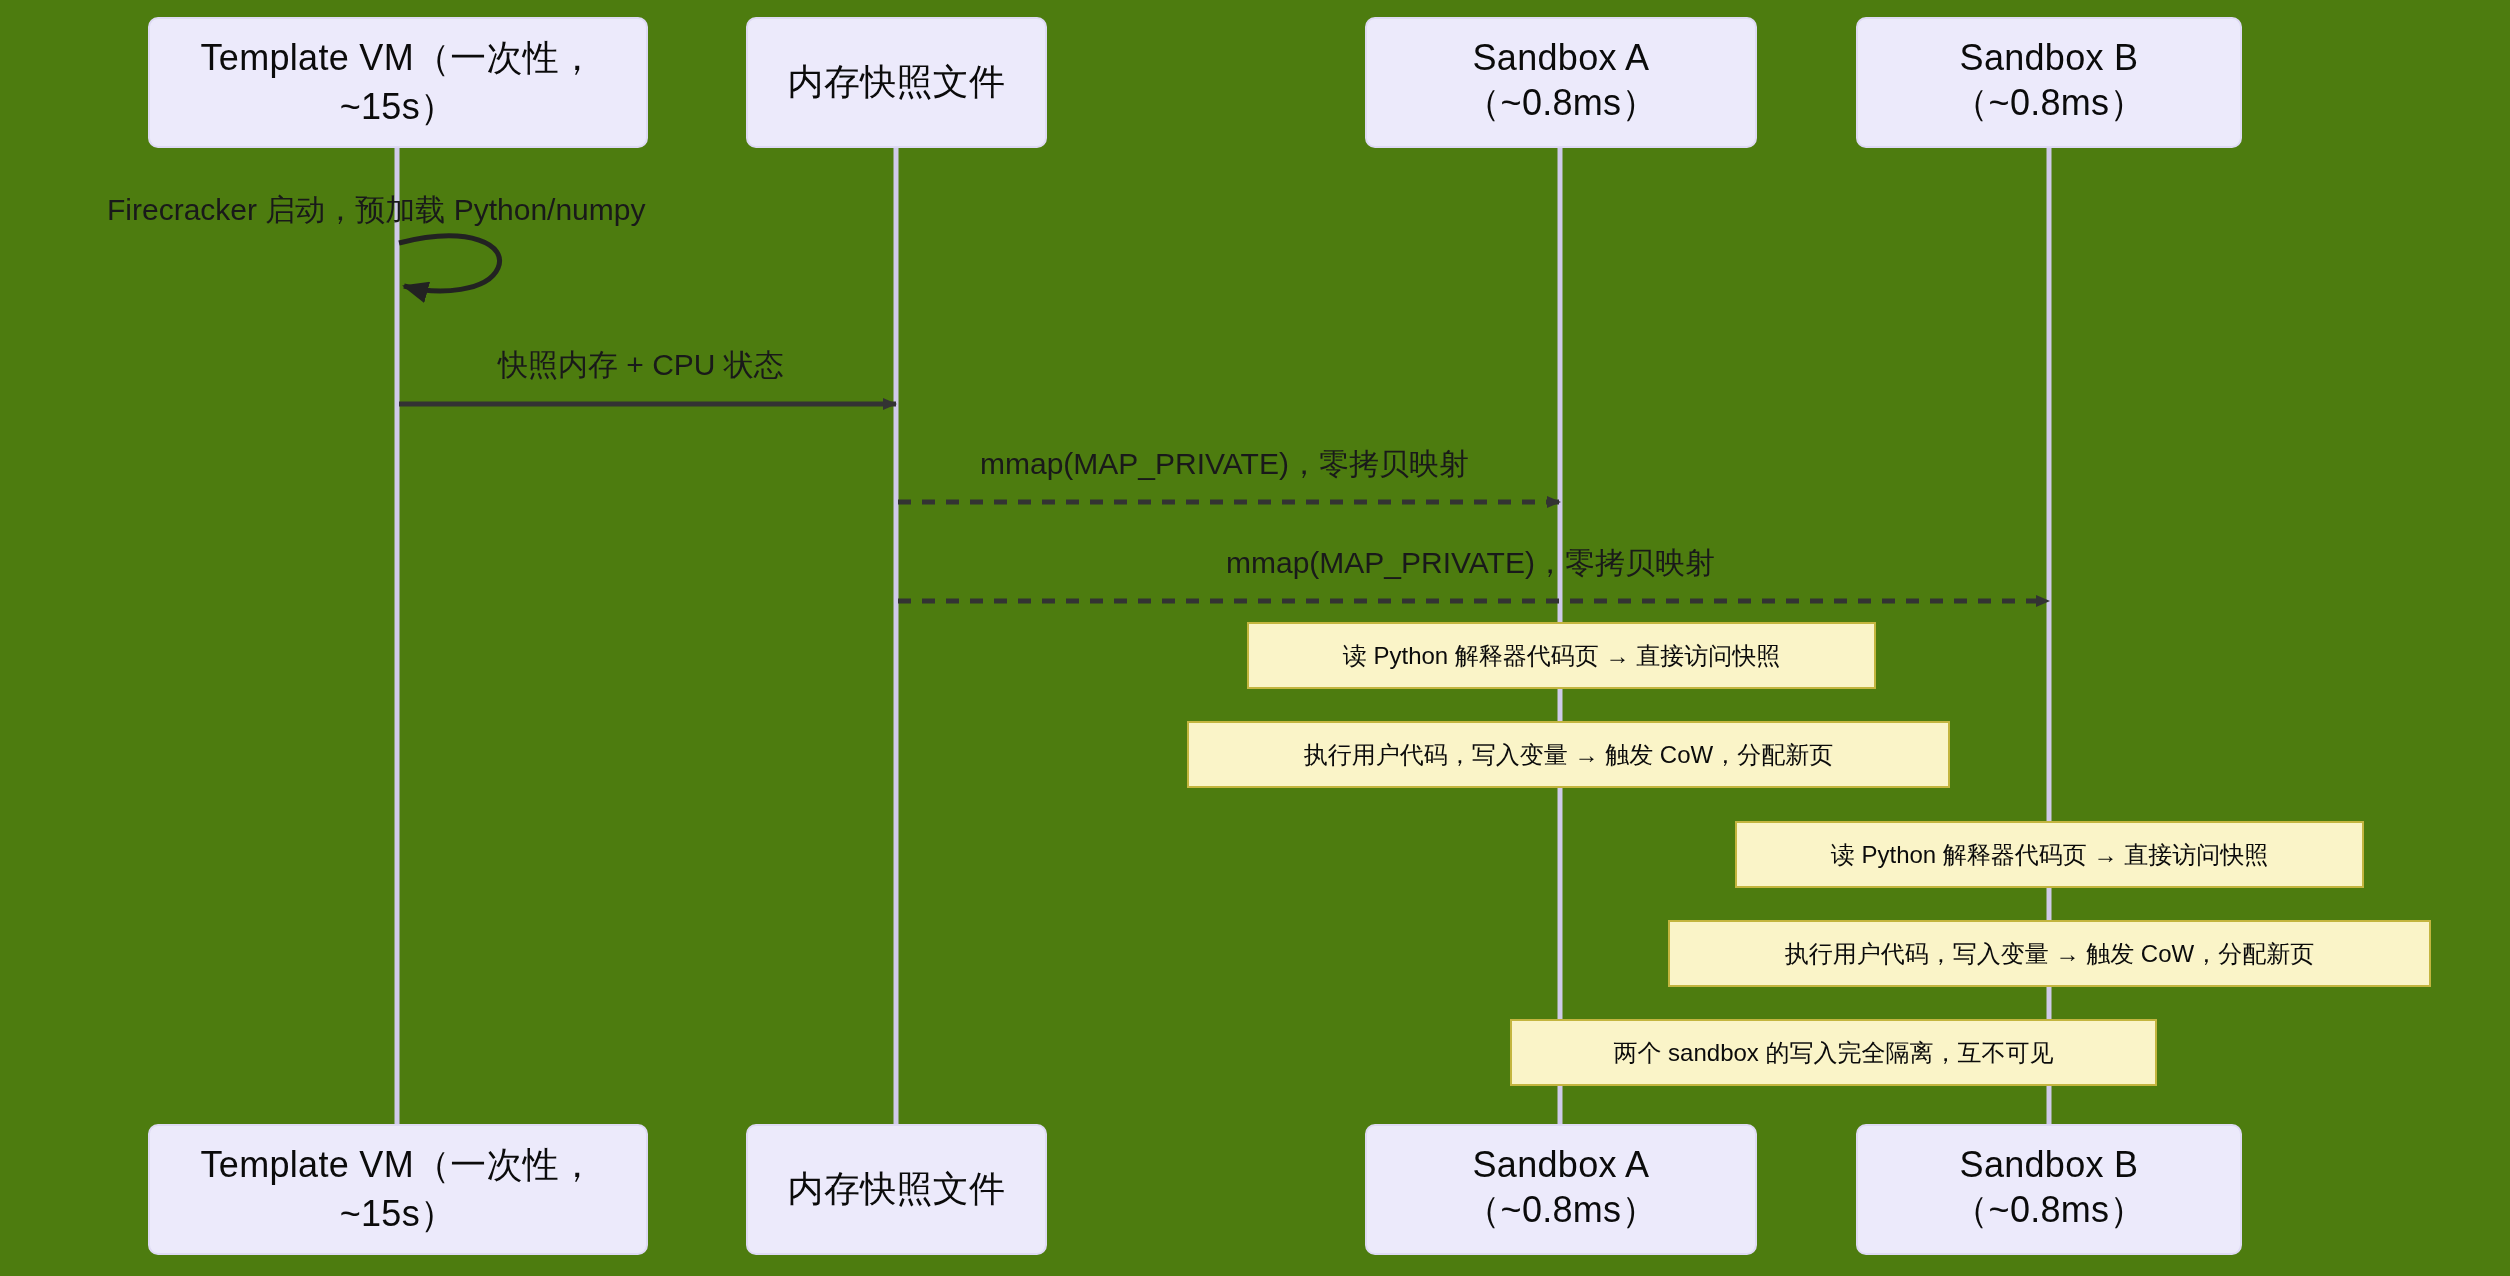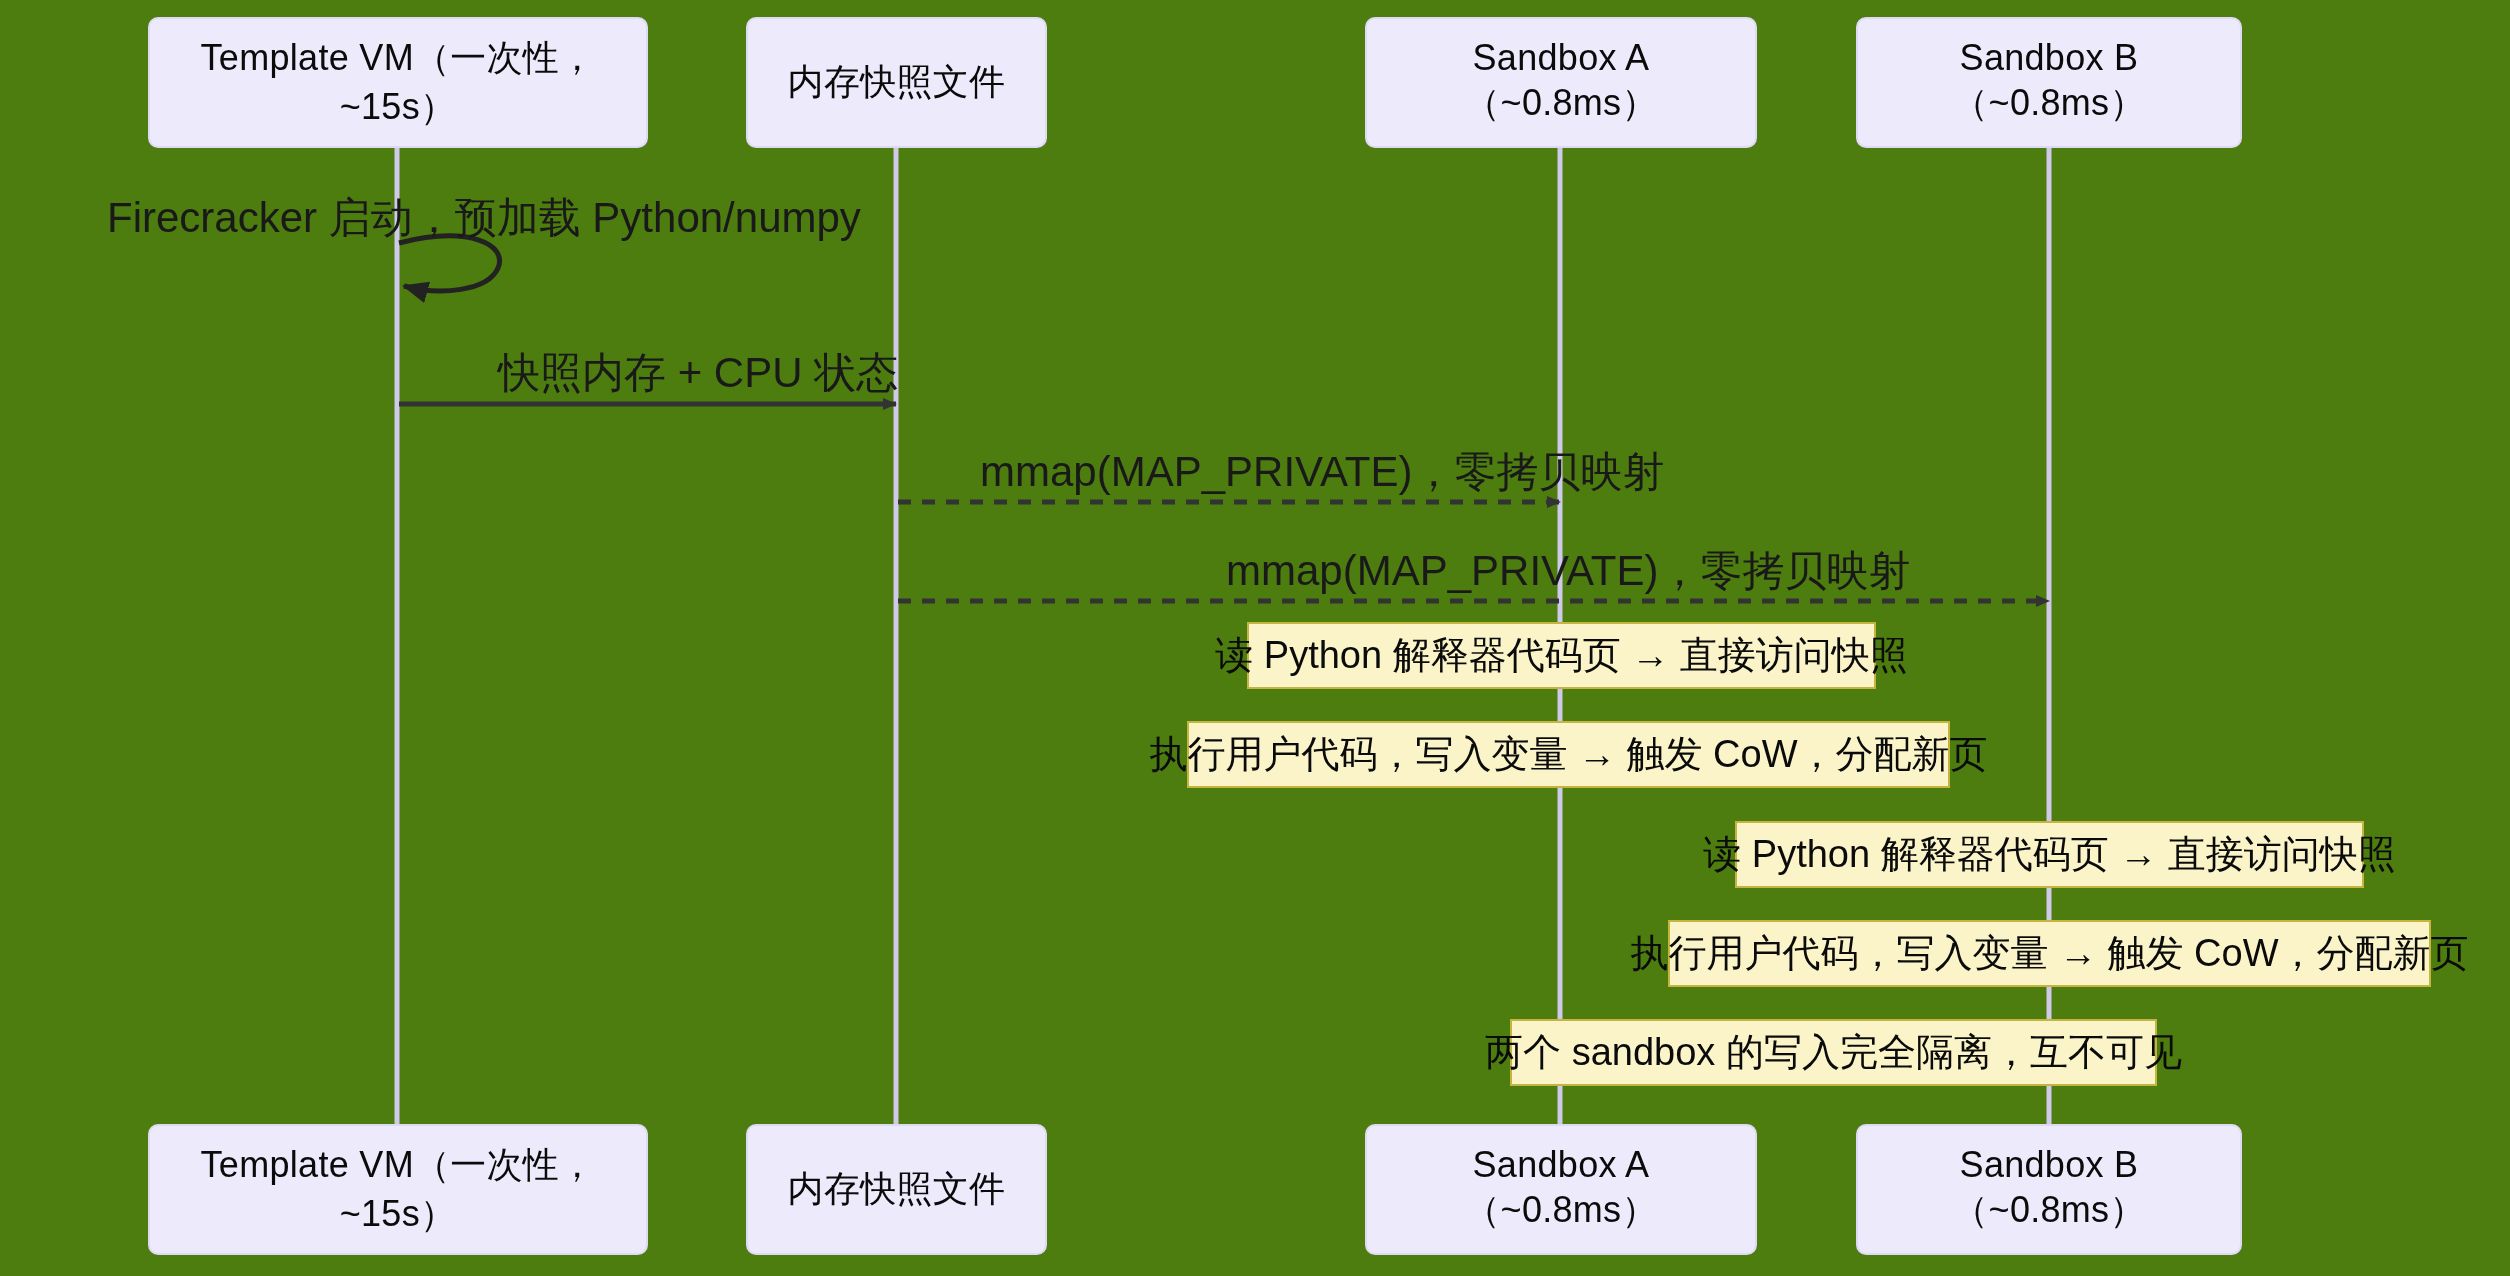--- a/index.html
+++ b/index.html
@@ -35,33 +35,33 @@
     justify-content: center;
     color: #0b0b0b;
     font-size: 36px;
     letter-spacing: 0.3px;
     text-align: center;
     padding: 0 12px;
   }
   .msg-label {
     position: absolute;
     color: #19191a;
-    font-size: 42px;
+    font-size: 30px;
     white-space: nowrap;
   }
   .note-box {
     position: absolute;
     box-sizing: border-box;
     background: #FAF4C8;
     border: 2px solid #C3B53F;
     display: flex;
     align-items: center;
     justify-content: center;
     color: #0b0b0b;
-    font-size: 38px;
+    font-size: 24px;
     white-space: nowrap;
     padding: 0 26px;
   }
 </style>
 </head>
 <body>
 
 <div id="diagram-root">
 
   <svg class="layer" viewBox="0 0 2510 1276">

